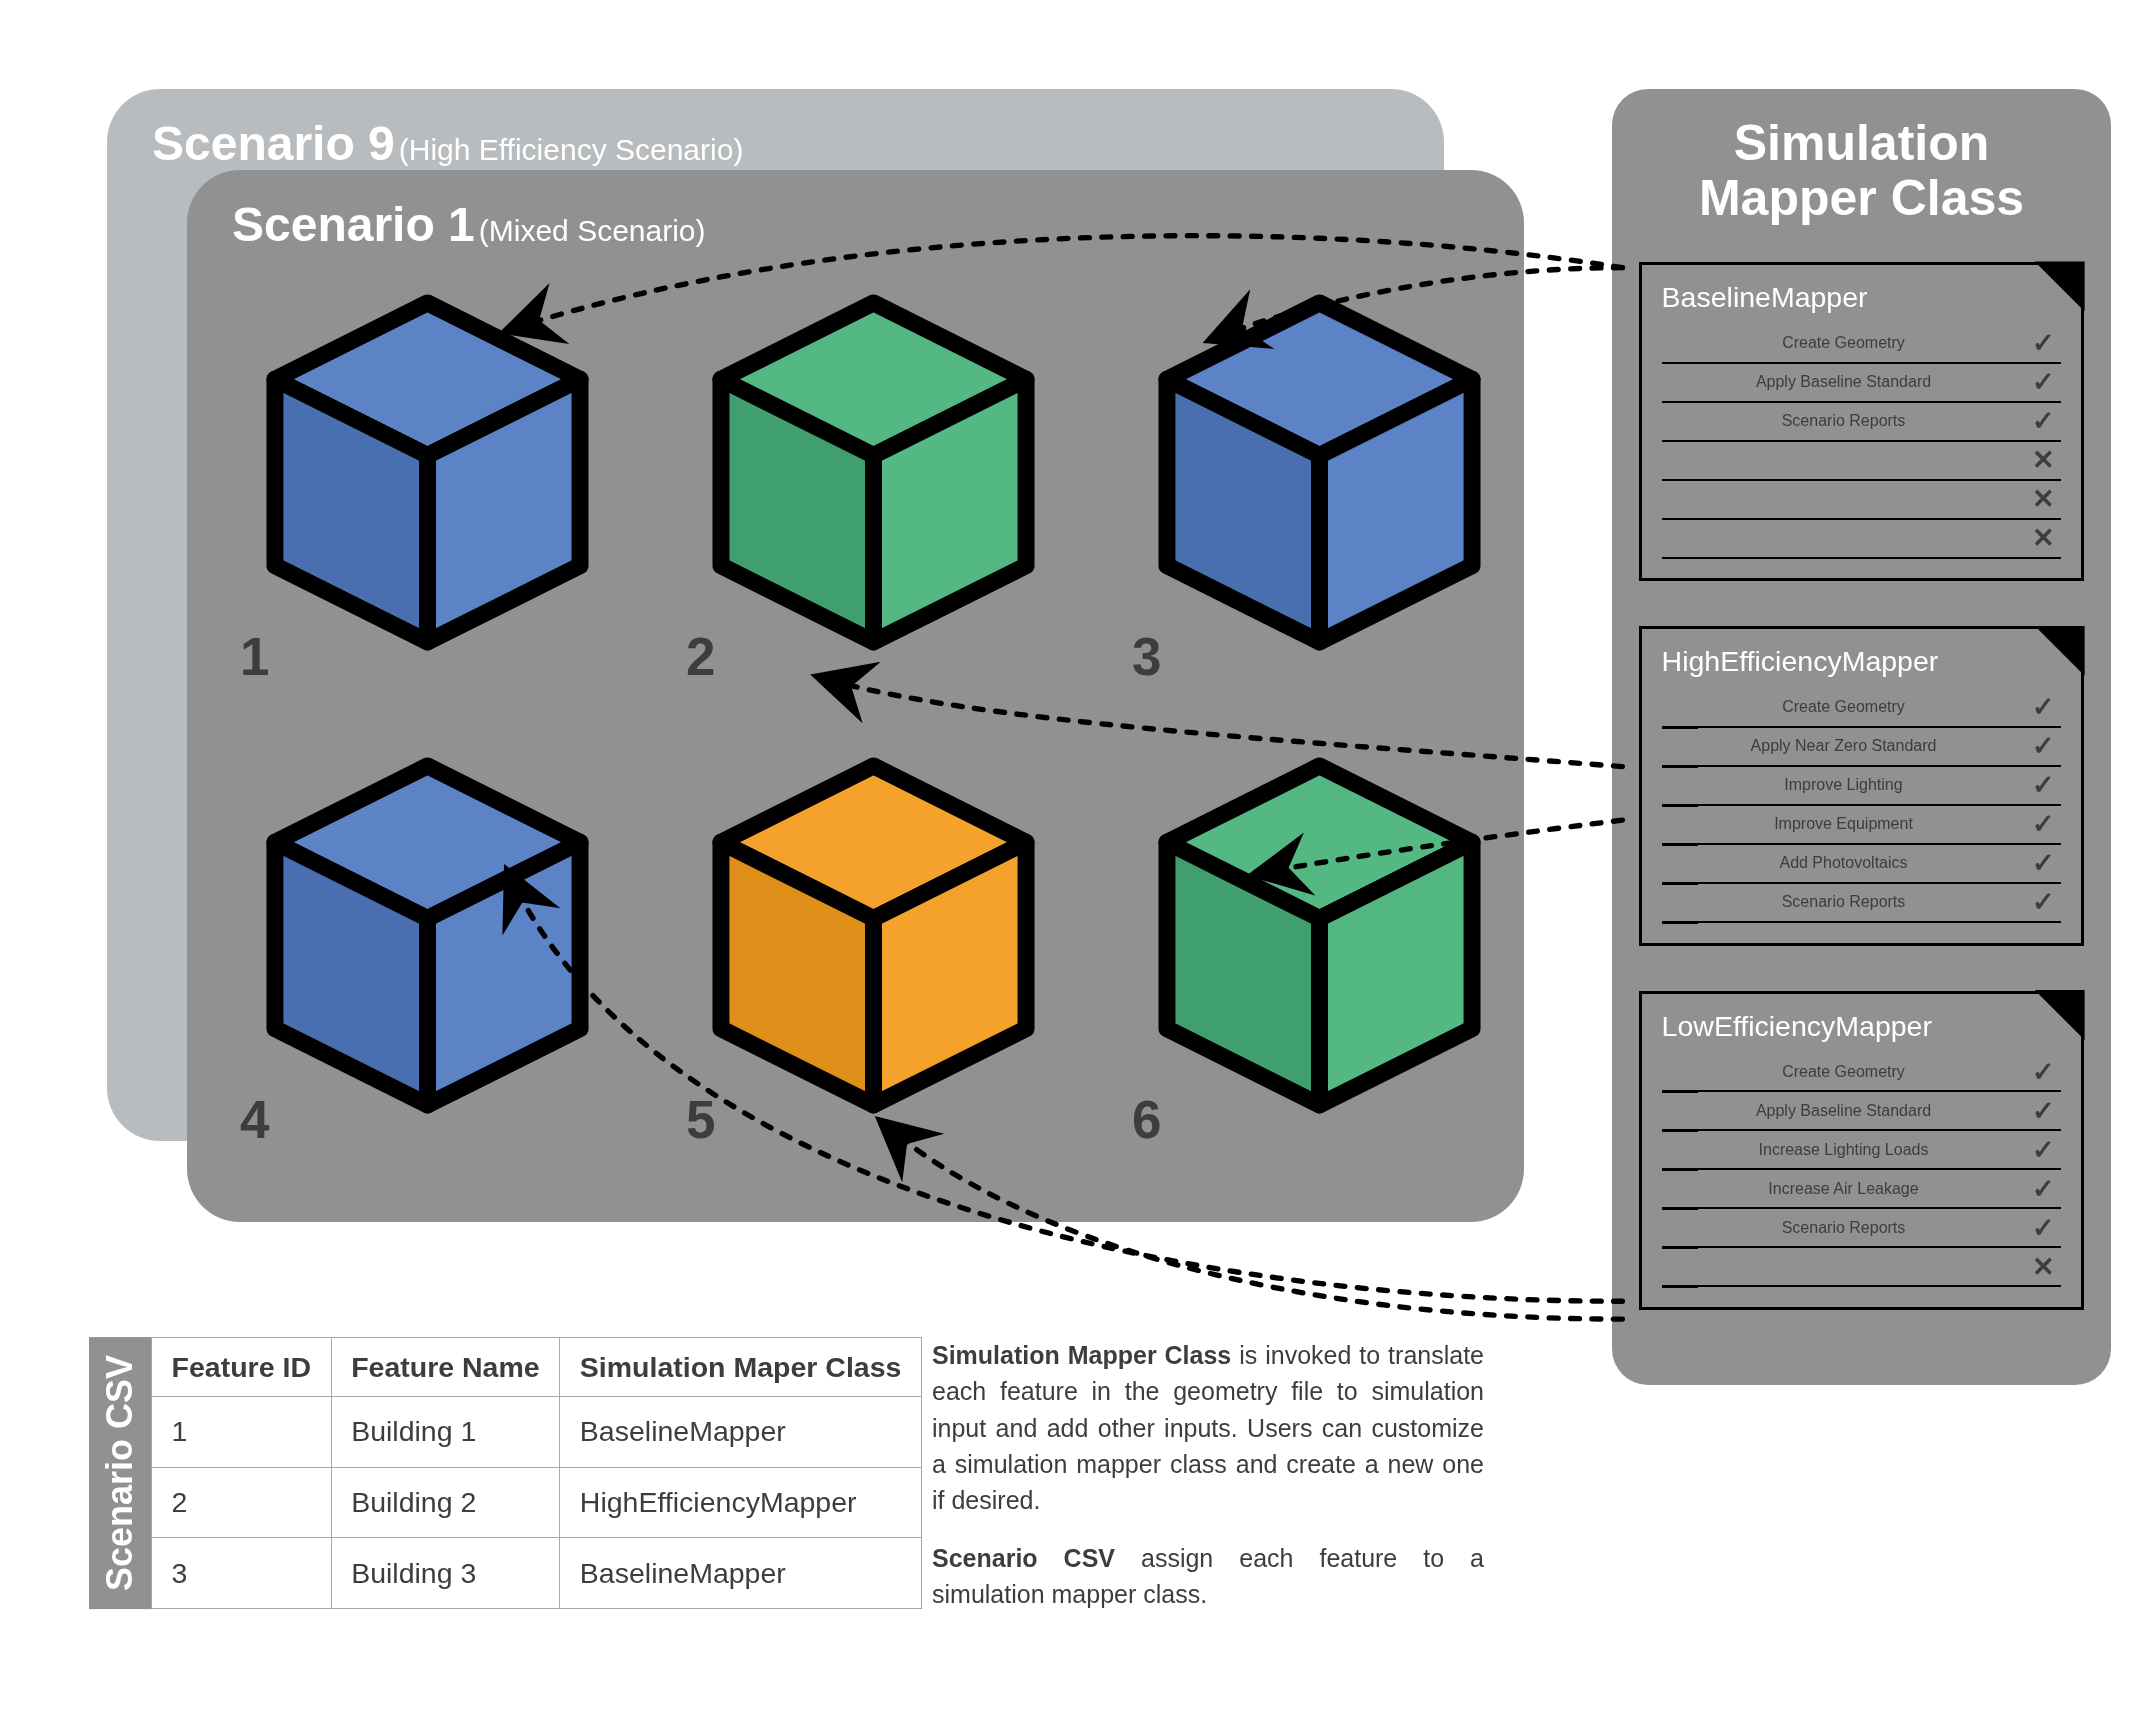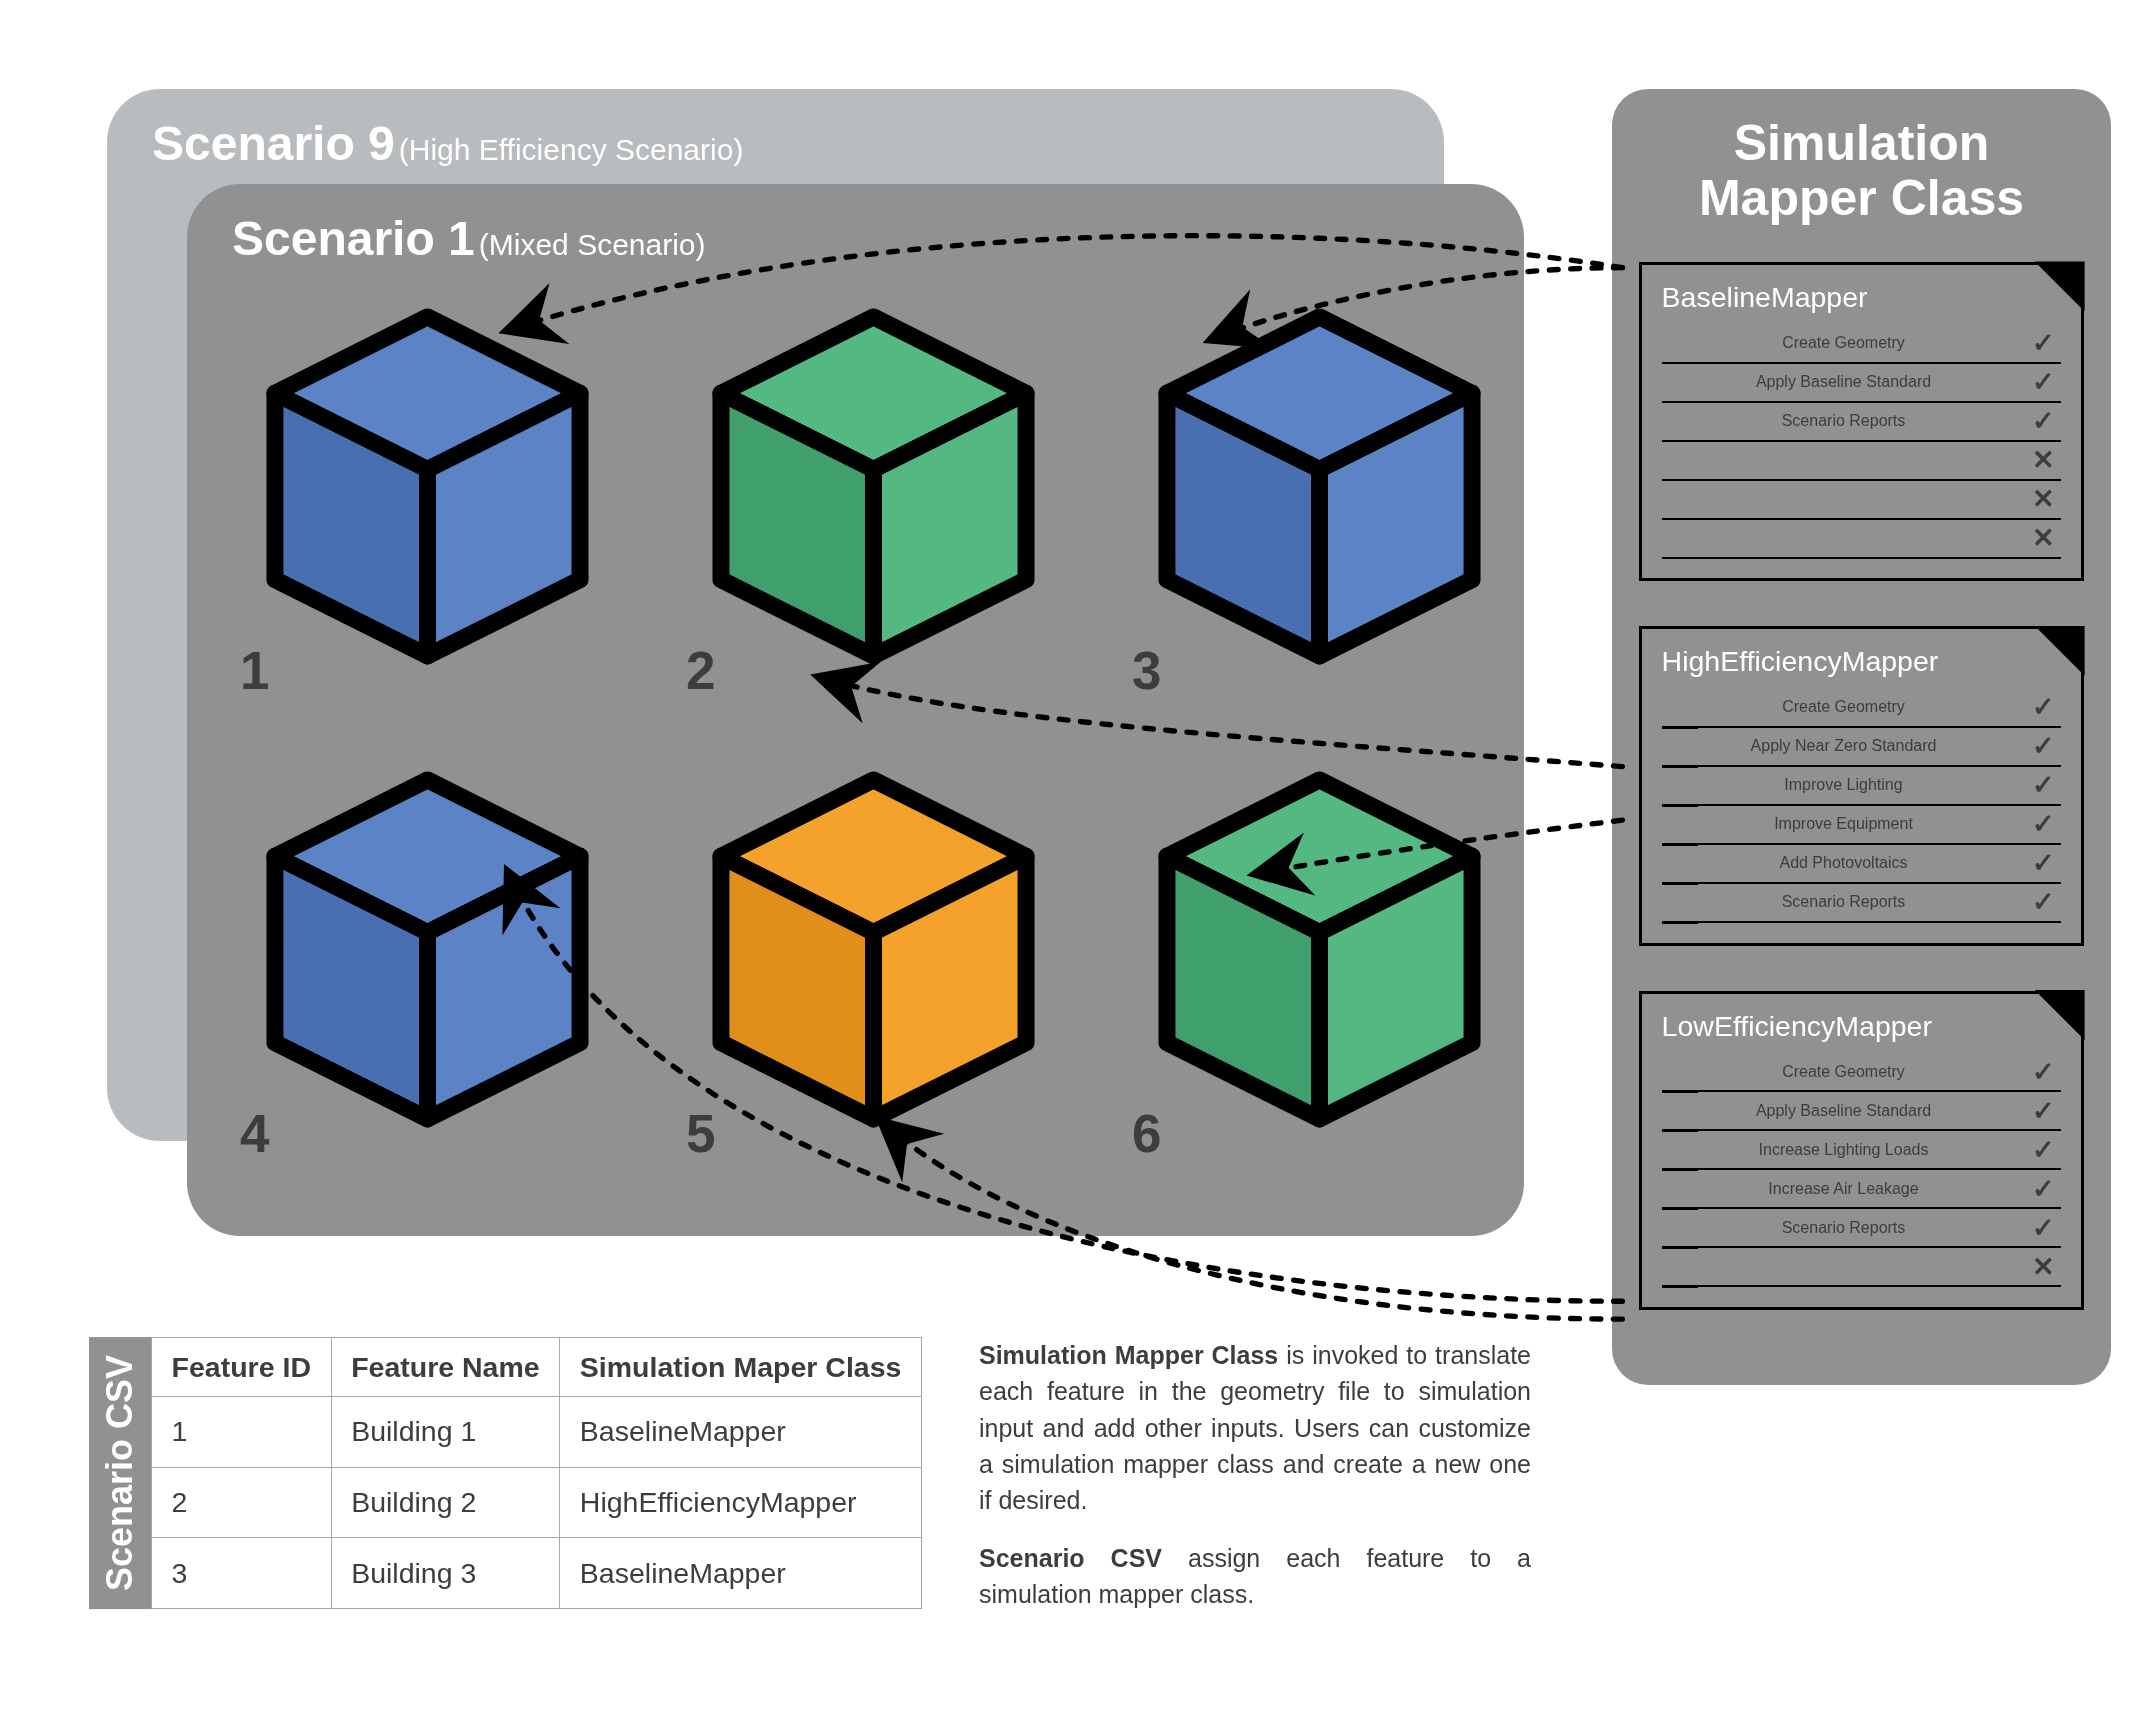--- a/index.html
+++ b/index.html
@@ -18,21 +18,21 @@
   .scenario2 {
     position: absolute;
     left: 71px; top: 53px;
     width: 1337px; height: 1052px;
     background: #b9bcbe;
     border-radius: 53px;
     padding: 27px 45px;
   }
   .scenario1 {
     position: absolute;
-    left: 151px; top: 148px;
+    left: 151px; top: 134px;
     width: 1337px; height: 1052px;
     background: #8f9193;
     border-radius: 53px;
     padding: 27px 45px;
   }
   .scenario-title {
     color: #fff;
     font-size: 48px;
     font-weight: 700;
   }
@@ -150,21 +150,21 @@
   }
   table.csv th, table.csv td {
     border: 1.8px solid #a6a8aa;
     padding: 12.5px 19.6px;
     text-align: left;
     color: #3b3d3f;
   }
   table.csv th { font-weight: 700; }
   .desc {
     position: absolute;
-    left: 943px; top: 1301px;
+    left: 896px; top: 1301px;
     width: 552px;
     font-size: 25px;
     line-height: 1.45;
     color: #3b3d3f;
     text-align: justify;
   }
   .desc p { margin-bottom: 21.4px; }
   .desc b { font-weight: 700; }
   
   .arrows {

